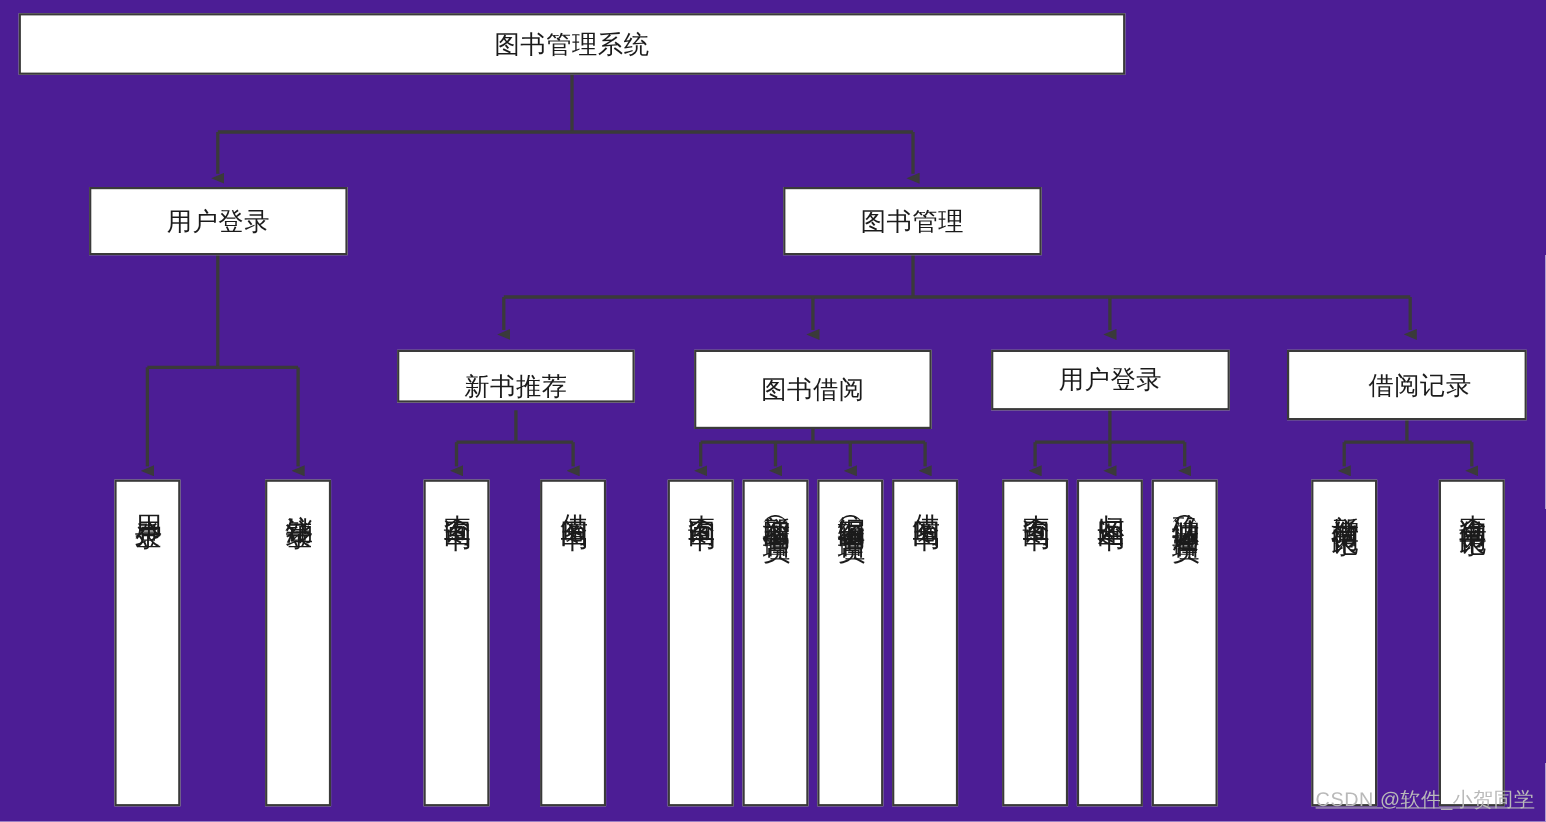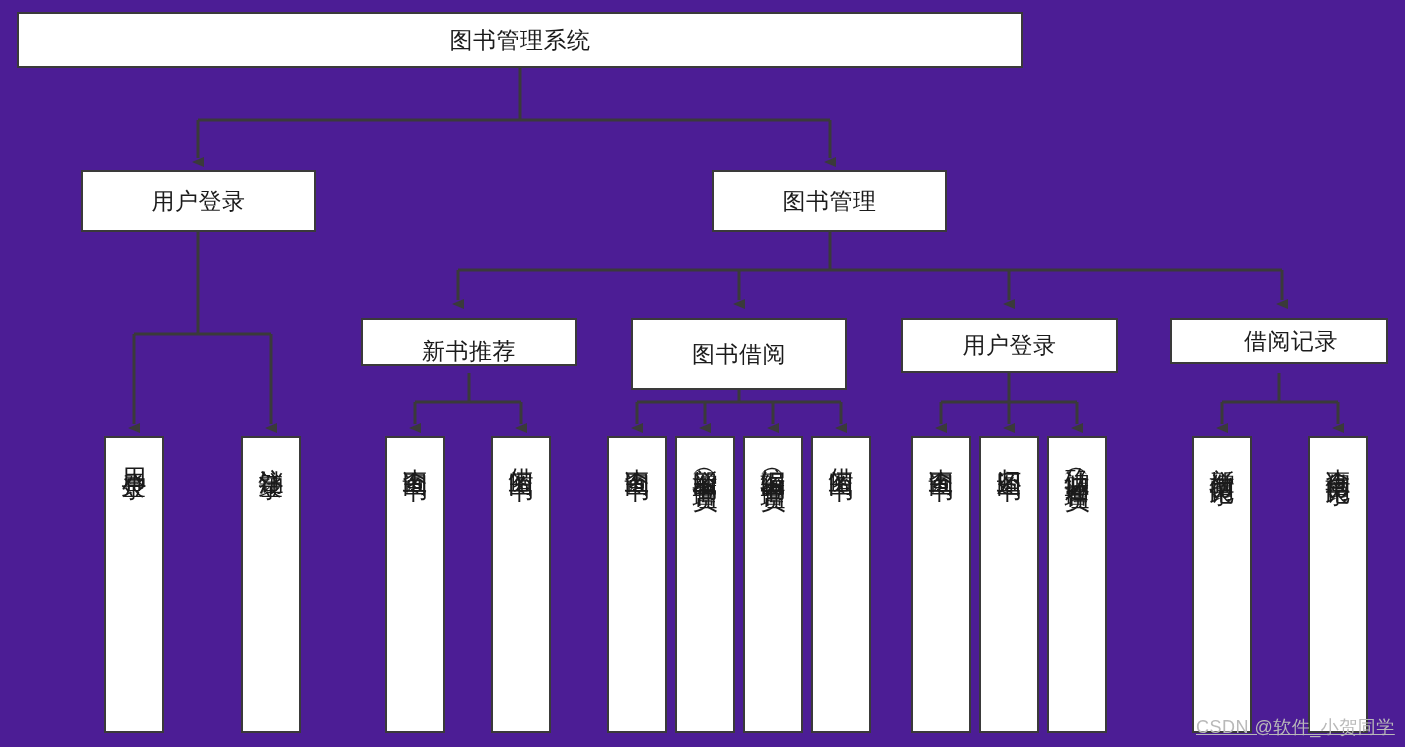--- a/index.html
+++ b/index.html
@@ -131,21 +131,21 @@
 
   <div class="node horiz" style="left:361px; top:318px; width:216px; height:48px;align-items:flex-end;">
     <span class="node-label">新书推荐</span>
   </div>
   <div class="node horiz" style="left:631px; top:318px; width:216px; height:72px;">
     <span class="node-label">图书借阅</span>
   </div>
   <div class="node horiz" style="left:901px; top:318px; width:217px; height:55px;">
     <span class="node-label">用户登录</span>
   </div>
-  <div class="node horiz" style="left:1170px; top:318px; width:218px; height:46px;padding-left:24px;">
+  <div class="node horiz" style="left:1170px; top:318px; width:218px; height:64px;padding-left:24px;">
     <span class="node-label">借阅记录</span>
   </div>
 
   <div class="node vert" style="left:104px; top:436px; width:60px; height:297px;">
     <span class="node-label">用户登录</span>
   </div>
   <div class="node vert" style="left:241px; top:436px; width:60px; height:297px;">
     <span class="node-label">注销登录</span>
   </div>
 

